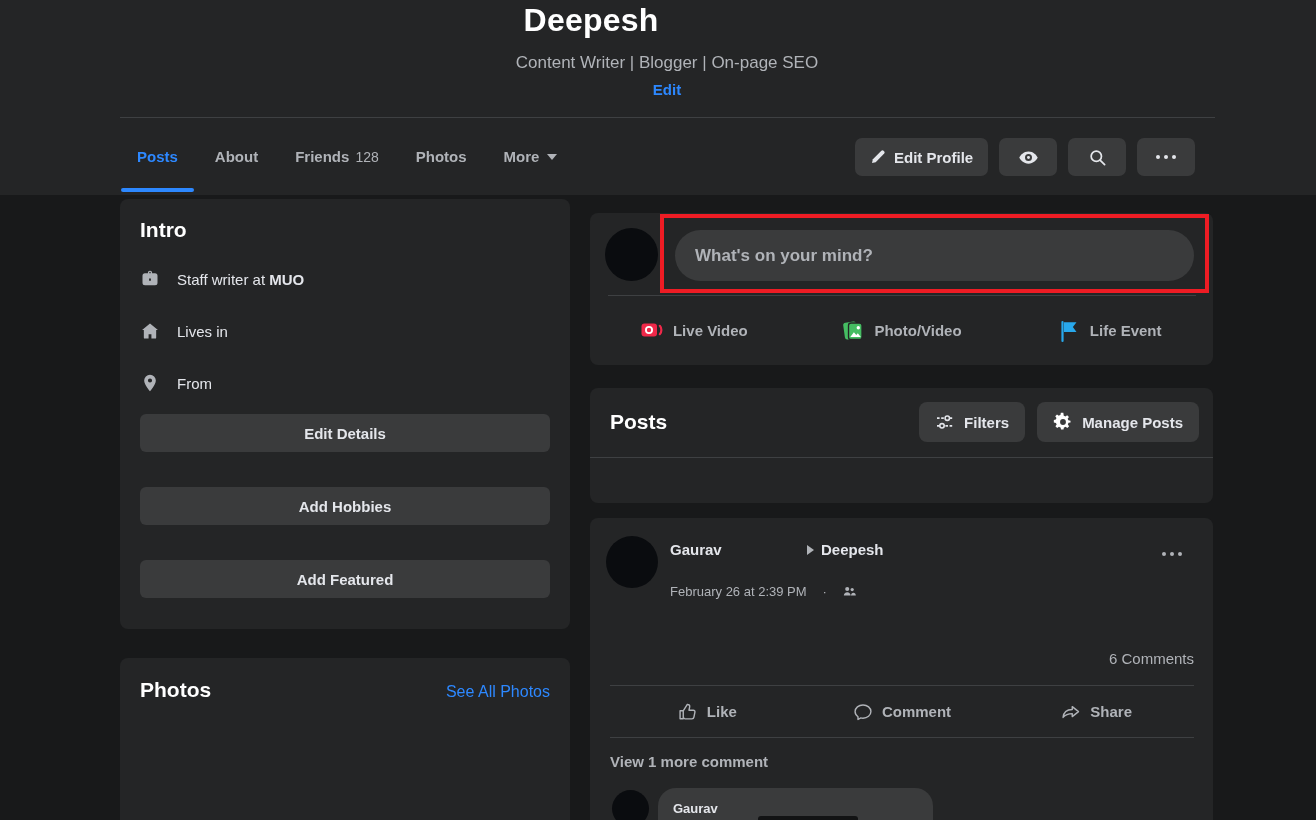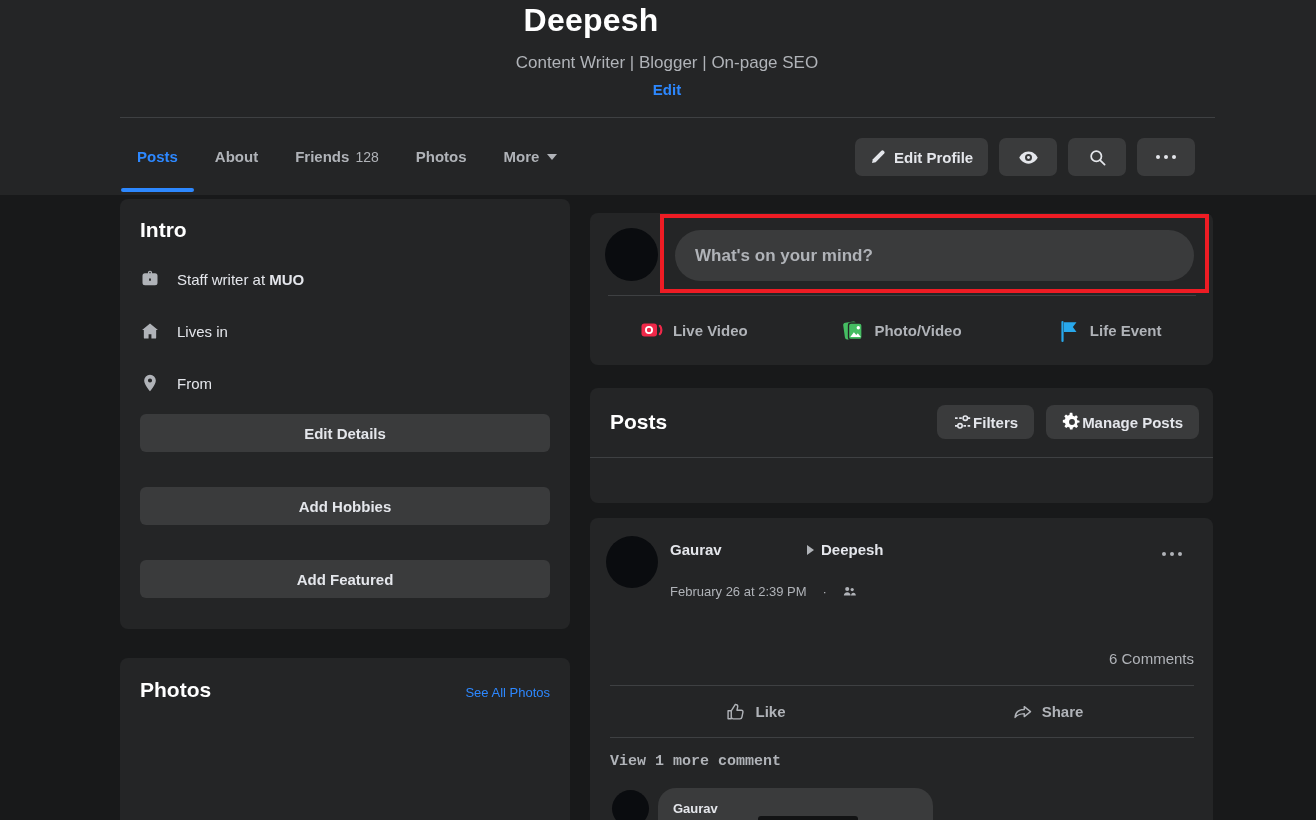--- a/index.html
+++ b/index.html
@@ -55,21 +55,21 @@
   .intro-row:first-of-type{margin-top:25px;}
   .intro-row svg{flex:0 0 auto;color:var(--text2);}
   .intro-row b{font-weight:700;}
   .intro-btn{display:block;width:410px;height:38px;margin-top:35px;background:var(--btn);border:none;border-radius:6px;
     color:var(--text1);font-size:15px;font-weight:700;cursor:pointer;font-family:inherit;}
   .intro-btn.first{margin-top:19px;}
 
   
   .photos-card{left:120px;top:658px;width:450px;height:220px;padding:20px;}
   .photos-head{display:flex;justify-content:space-between;align-items:baseline;}
-  .see-all{font-size:13px;color:var(--blue);cursor:pointer;}
+  .see-all{font-size:16px;color:var(--blue);cursor:pointer;}
 
   
   .composer-card{left:590px;top:213px;width:623px;height:152px;}
   .avatar{border-radius:50%;background:var(--avatar);}
   .composer-avatar{position:absolute;left:15px;top:15px;width:53px;height:53px;cursor:pointer;}
   .composer-input{position:absolute;left:85px;top:17px;width:519px;height:51px;border-radius:26px;
     background:var(--btn);border:none;outline:none;padding:0 20px;font-size:17px;color:var(--text1);
     font-family:inherit;cursor:pointer;font-weight:bold;}
   .composer-input::placeholder{color:var(--text2);}
   .composer-divider{position:absolute;left:18px;right:17px;top:82px;height:1px;background:var(--divider);}
@@ -78,21 +78,21 @@
     font-weight:700;color:var(--text2);cursor:pointer;border-radius:6px;margin:6px 2px;}
 
   
   .annotation{position:absolute;left:660px;top:214px;width:549px;height:79px;border:4px solid var(--red);
     pointer-events:none;z-index:5;}
 
   
   .posts-card{left:590px;top:388px;width:623px;height:115px;}
   .posts-head{display:flex;align-items:center;justify-content:space-between;height:68px;padding:0 14px 0 20px;}
   .posts-head-btns{display:flex;gap:12px;}
-  .pbtn{display:flex;align-items:center;height:34px;padding:0 16px;background:var(--btn);border:none;
+  .pbtn{display:flex;align-items:center;gap:9px;height:40px;padding:0 16px;background:var(--btn);border:none;
     border-radius:8px;color:var(--text1);font-size:15px;font-weight:700;cursor:pointer;font-family:inherit;}
   .posts-divider{position:absolute;left:0;right:0;top:69px;height:1px;background:var(--divider);}
   .view-tabs{position:absolute;left:0;right:0;top:70px;bottom:0;display:flex;}
   .view-tab{flex:1;display:flex;align-items:center;justify-content:center;gap:8px;font-size:15px;
     font-weight:700;color:var(--text2);cursor:pointer;position:relative;}
   .view-tab.active{color:var(--blue);}
   .view-tab.active::after{content:"";position:absolute;left:2px;right:2px;bottom:0;height:4px;border-radius:2px;background:var(--blue);}
 
   
   .post-card{left:590px;top:518px;width:623px;height:340px;border-radius:8px 8px 0 0;}
@@ -103,21 +103,21 @@
     border-left:7px solid var(--text2);}
   .post-target b{font-size:15px;font-weight:700;color:var(--text1);cursor:pointer;}
   .post-time{position:absolute;left:80px;top:66px;font-size:13px;color:var(--text2);display:flex;align-items:center;gap:16px;cursor:pointer;}
   .post-menu{position:absolute;right:25px;top:28px;cursor:pointer;padding:6px;}
   .comments-count{position:absolute;right:19px;top:132px;font-size:15px;color:var(--text2);cursor:pointer;}
   .post-div1{position:absolute;left:20px;right:19px;top:167px;height:1px;background:var(--divider);}
   .post-actions{position:absolute;left:20px;right:19px;top:168px;height:51px;display:flex;}
   .post-action{flex:1;display:flex;align-items:center;justify-content:center;gap:9px;font-size:15px;
     font-weight:700;color:var(--text2);cursor:pointer;border-radius:4px;margin:4px 2px;}
   .post-div2{position:absolute;left:20px;right:19px;top:219px;height:1px;background:var(--divider);}
-  .view-more{position:absolute;left:20px;top:235px;font-size:15px;font-weight:700;color:var(--text2);cursor:pointer;font-family:Liberation Mono, monospace;}
+  .view-more{position:absolute;left:20px;top:235px;font-size:15px;font-weight:700;color:var(--text2);cursor:pointer;}
   .comment-avatar{position:absolute;left:22px;top:272px;width:37px;height:37px;cursor:pointer;}
   .comment-bubble{position:absolute;left:68px;top:270px;width:275px;height:62px;background:var(--btn);
     border-radius:18px;padding:11px 15px 0;}
   .comment-author{font-size:13px;font-weight:700;color:var(--text1);cursor:pointer;}
   .redacted{position:absolute;left:100px;top:28px;width:100px;height:30px;background:#121314;border-radius:3px;}
 </style>
 </head>
 <body>
 
 <div class="header-band">
@@ -298,20 +298,26 @@
   <div class="post-actions">
     <div class="post-action">
       <svg width="20" height="20" viewBox="0 0 24 24" fill="none" stroke="currentColor" stroke-width="1.7" stroke-linejoin="round">
         <path d="M2.5 10.5h3.8V20H2.5z"></path>
         <path d="M6.3 19l1.7.9c.4.2.9.3 1.4.3h7.3a2.4 2.4 0 0 0 2.4-2l1.2-6a1.9 1.9 0 0 0-1.9-2.3h-5.2l.8-4A2.3 2.3 0 0 0 11.9 3l-.7-.1-4.9 7.8"></path>
       </svg>
       <span>Like</span>
     </div>
     <div class="post-action">
       <svg width="20" height="20" viewBox="0 0 24 24" fill="none" stroke="currentColor" stroke-width="1.7" stroke-linejoin="round">
+        <path d="M12 3.5c-5.2 0-9.5 3.6-9.5 8 0 2.5 1.4 4.8 3.5 6.2V21l3.4-1.9c.8.2 1.7.3 2.6.3 5.2 0 9.5-3.6 9.5-8s-4.3-7.9-9.5-7.9z"></path>
+      </svg>
+      <span>Comment</span>
+    </div>
+    <div class="post-action">
+      <svg width="20" height="20" viewBox="0 0 24 24" fill="none" stroke="currentColor" stroke-width="1.7" stroke-linejoin="round">
         <path d="M13.5 5.5l7.5 6-7.5 6v-3.6c-5 0-8.5 1.6-11 4.6.5-5.6 4-9.6 11-9.6V5.5z"></path>
       </svg>
       <span>Share</span>
     </div>
   </div>
   <div class="post-div2"></div>
 
   <div class="view-more">View 1 more comment</div>
 
   <div class="avatar comment-avatar"></div>

